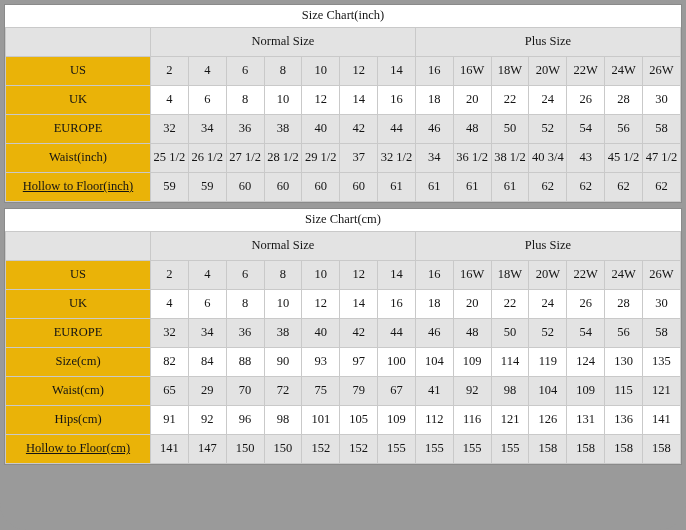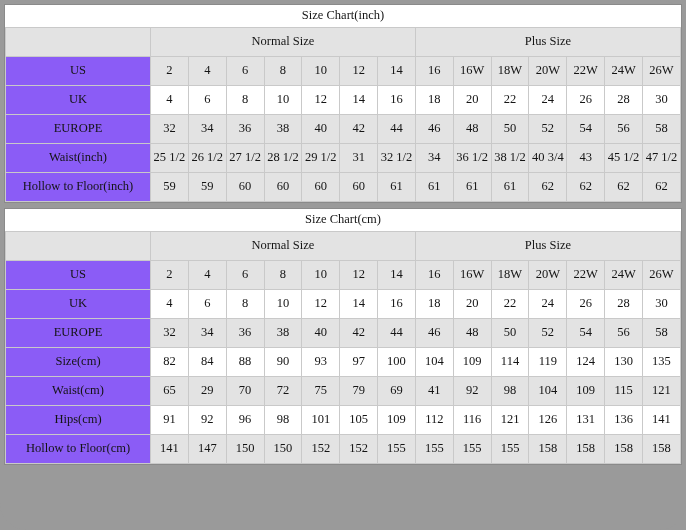--- a/index.html
+++ b/index.html
@@ -55,31 +55,32 @@
   }
   .group-head {
     font-size: 15px;
     background: #e3e3e3;
     height: 24px !important;
   }
   .blank-corner {
     background: #e3e3e3;
   }
   .rowhead {
-    background: #8b5cf6;
+    background: #eab308;
     font-size: 13px;
   }
   .shaded {
     background: #e3e3e3;
   }
   .plain {
     background: #ffffff;
   }
   .rowhead-wide {
     font-size: 12.5px;
+    text-decoration: underline;
   }
 </style>
 </head>
 <body>
 
 <div class="page">
   <div class="chart-block">
     <table class="size-table">
       <colgroup>
         <col style="width:145px">
@@ -145,21 +146,21 @@
             <td class="shaded">56</td>
             <td class="shaded">58</td>
           </tr>
           <tr>
             <td class="rowhead">Waist(inch)</td>
             <td class="shaded">25 1/2</td>
             <td class="shaded">26 1/2</td>
             <td class="shaded">27 1/2</td>
             <td class="shaded">28 1/2</td>
             <td class="shaded">29 1/2</td>
-            <td class="shaded">31</td>
+            <td class="shaded">37</td>
             <td class="shaded">32 1/2</td>
             <td class="shaded">34</td>
             <td class="shaded">36 1/2</td>
             <td class="shaded">38 1/2</td>
             <td class="shaded">40 3/4</td>
             <td class="shaded">43</td>
             <td class="shaded">45 1/2</td>
             <td class="shaded">47 1/2</td>
           </tr>
           <tr>
@@ -266,21 +267,21 @@
             <td class="plain">135</td>
           </tr>
           <tr>
             <td class="rowhead">Waist(cm)</td>
             <td class="shaded">65</td>
             <td class="shaded">29</td>
             <td class="shaded">70</td>
             <td class="shaded">72</td>
             <td class="shaded">75</td>
             <td class="shaded">79</td>
-            <td class="shaded">69</td>
+            <td class="shaded">67</td>
             <td class="shaded">41</td>
             <td class="shaded">92</td>
             <td class="shaded">98</td>
             <td class="shaded">104</td>
             <td class="shaded">109</td>
             <td class="shaded">115</td>
             <td class="shaded">121</td>
           </tr>
           <tr>
             <td class="rowhead">Hips(cm)</td>

